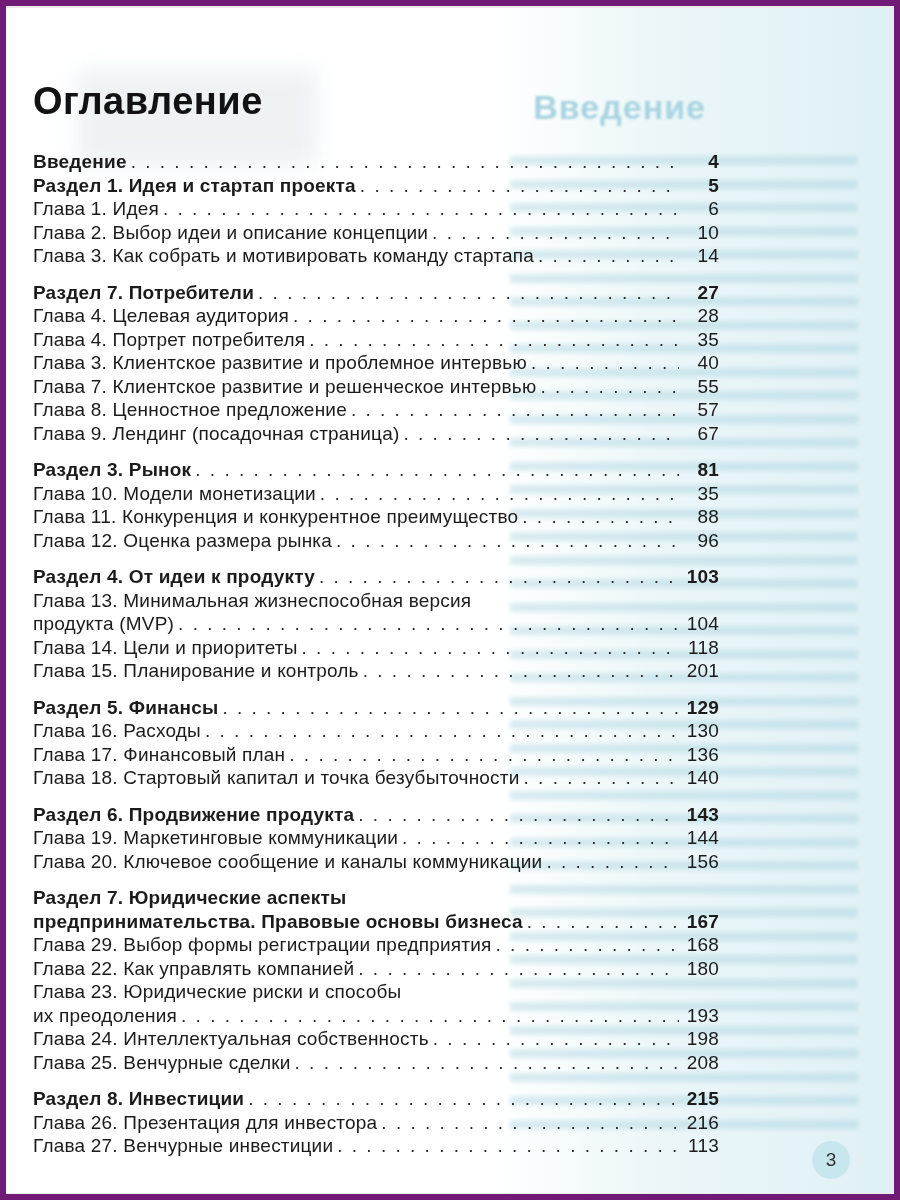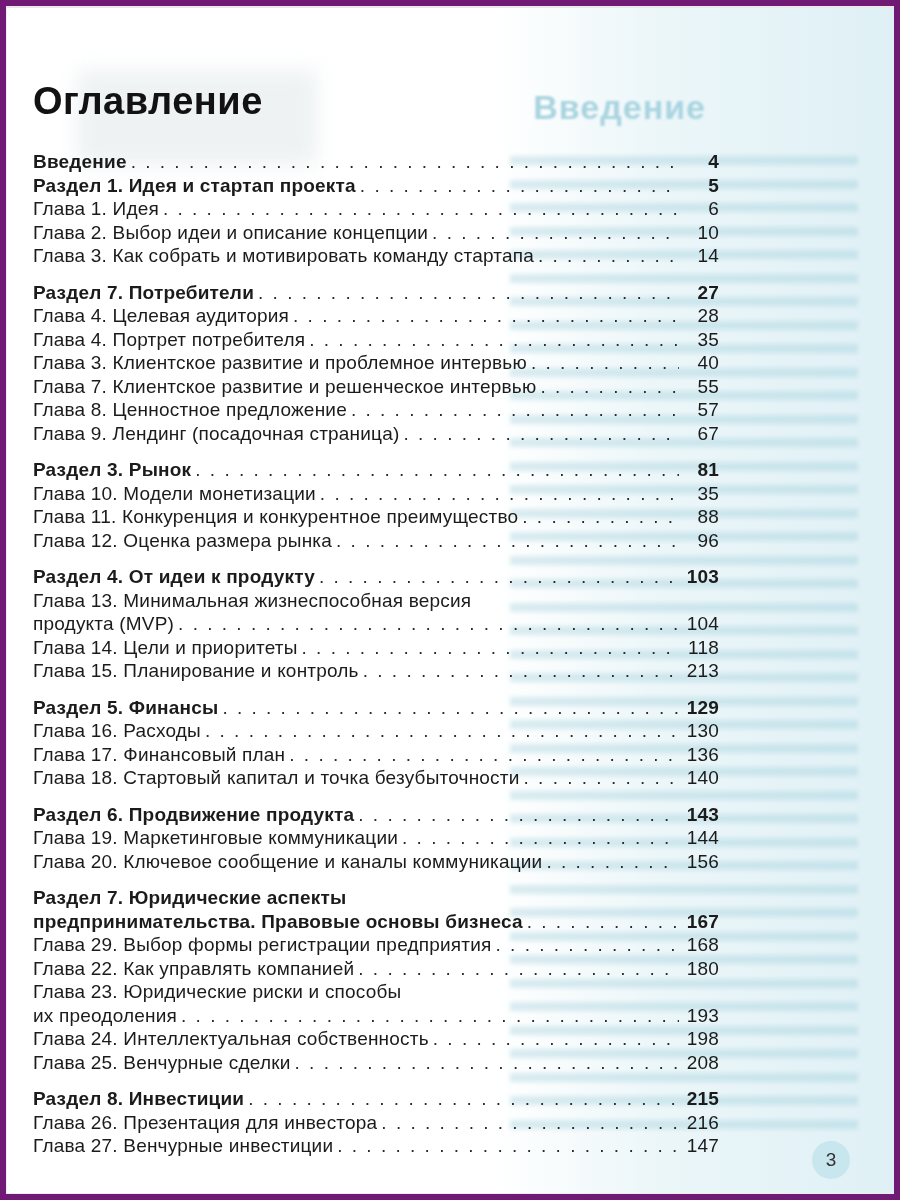--- a/index.html
+++ b/index.html
@@ -320,21 +320,21 @@
       <span class="toc-dots"></span>
       <span class="toc-page">118</span>
     </div>
   </div>
 
   <div class="toc-entry">
     <div class="pre-lines"></div>
     <div class="toc-row">
       <span class="toc-label">Глава 15. Планирование и контроль</span>
       <span class="toc-dots"></span>
-      <span class="toc-page">213</span>
+      <span class="toc-page">201</span>
     </div>
   </div>
 
   <div class="toc-entry bold gap">
     <div class="pre-lines"></div>
     <div class="toc-row">
       <span class="toc-label">Раздел 5. Финансы</span>
       <span class="toc-dots"></span>
       <span class="toc-page">129</span>
     </div>
@@ -468,21 +468,21 @@
       <span class="toc-dots"></span>
       <span class="toc-page">216</span>
     </div>
   </div>
 
   <div class="toc-entry">
     <div class="pre-lines"></div>
     <div class="toc-row">
       <span class="toc-label">Глава 27. Венчурные инвестиции</span>
       <span class="toc-dots"></span>
-      <span class="toc-page">147</span>
+      <span class="toc-page">113</span>
     </div>
   </div>
 </div>
 
     <div class="page-badge">
       <span>3</span>
     </div>
   </div>
 </div>
 

